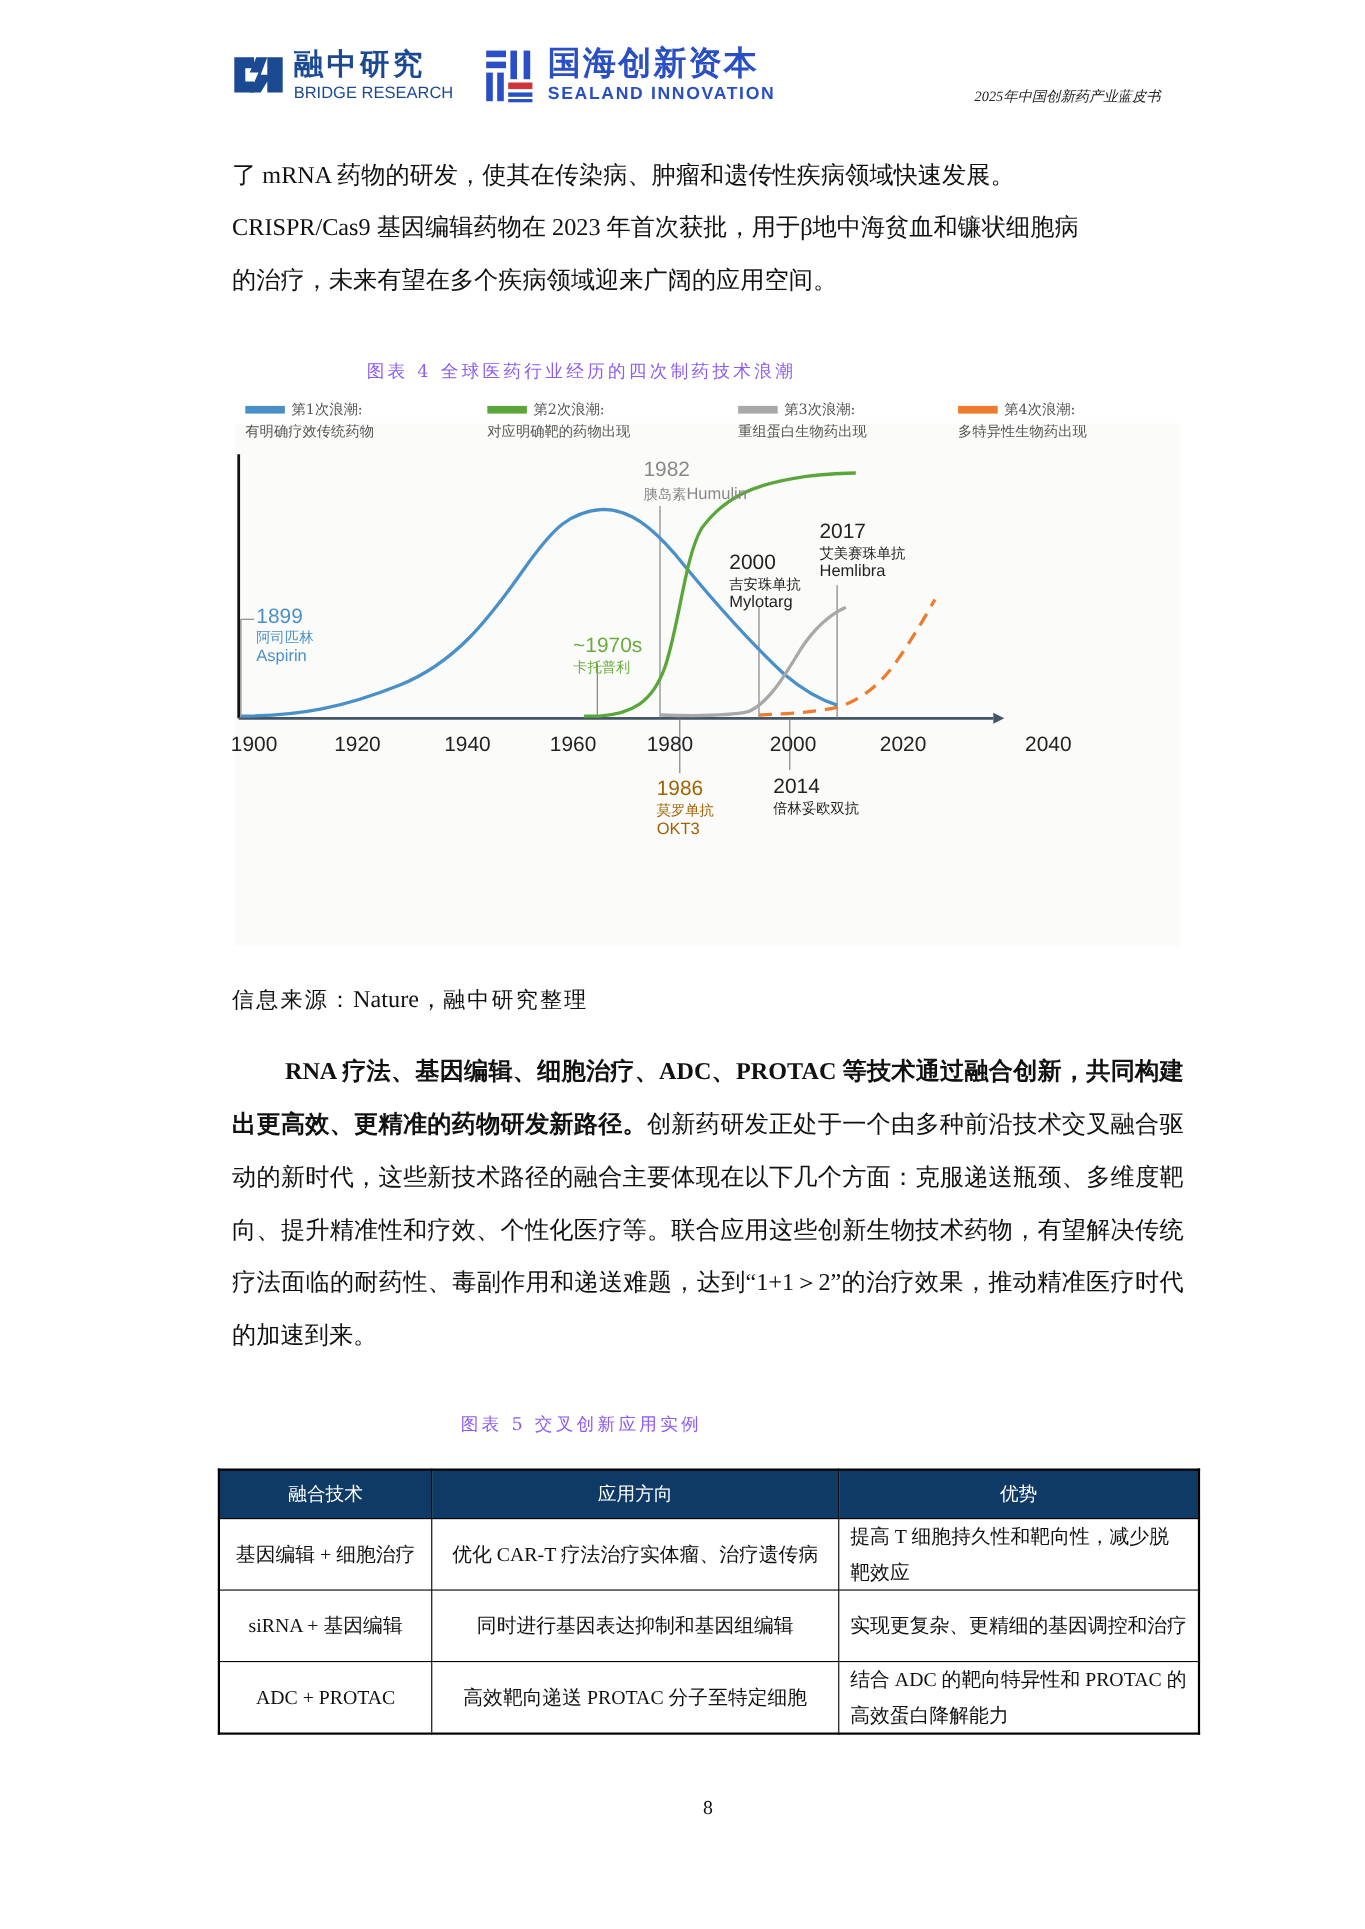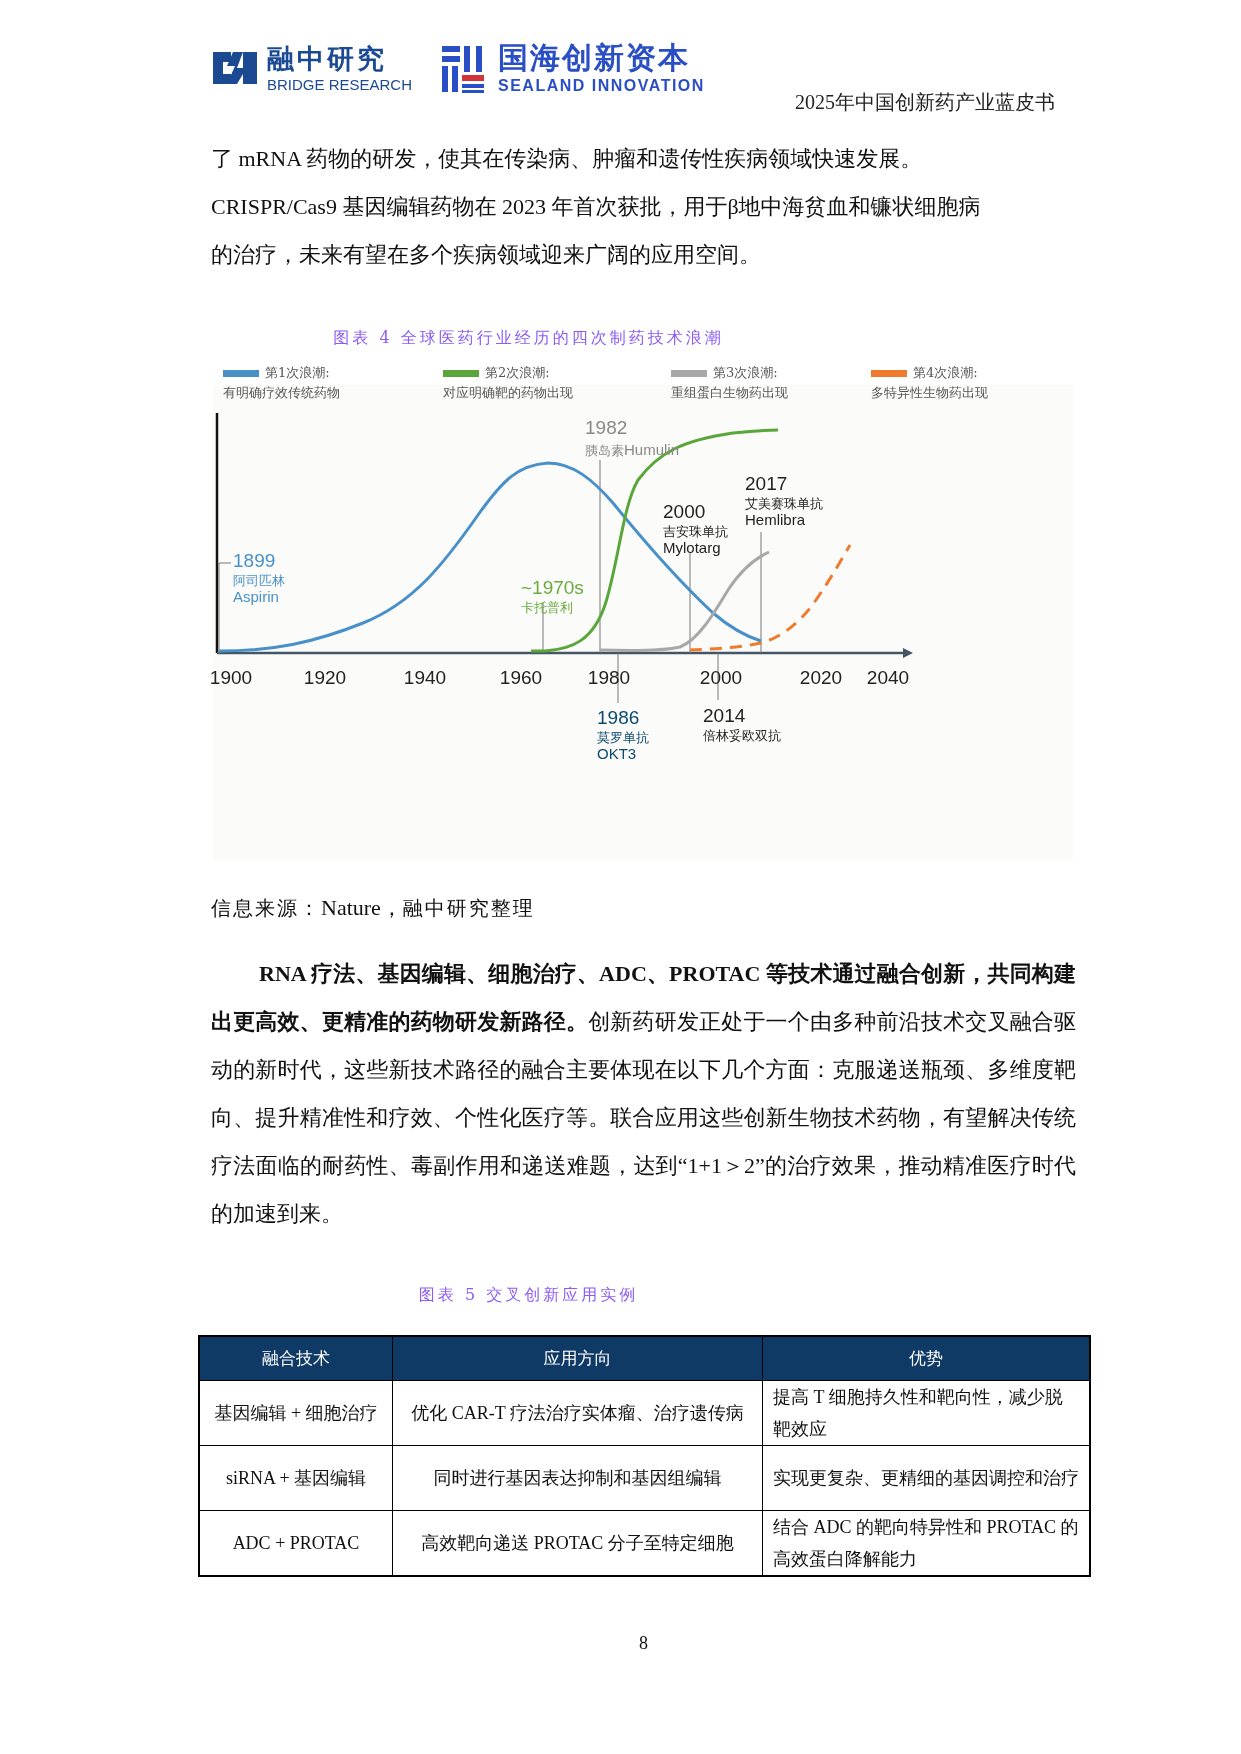--- a/index.html
+++ b/index.html
@@ -11,21 +11,21 @@
   .logo1 { left:188px; top:40px; height:56px; display:flex; align-items:center; }
   .logo1-mark { width:48px; height:48px; position:relative; margin-right:8px; }
   .logo1-text { display:flex; flex-direction:column; line-height:1; }
   .logo1-cn { font-family:"DejaVu Sans",sans-serif; font-weight:bold; font-size:27px; color:#1b4a93; letter-spacing:3px; }
   .logo1-en { font-family:"Liberation Sans",sans-serif; font-size:15px; color:#1b4a93; margin-top:5px; }
   .logo2 { left:417px; top:38px; height:60px; display:flex; align-items:center; }
   .logo2-mark { width:46px; height:52px; position:relative; margin-right:12px; }
   .logo2-text { display:flex; flex-direction:column; line-height:1; }
   .logo2-cn { font-family:"DejaVu Sans",sans-serif; font-weight:bold; font-size:30px; color:#2a4fc4; letter-spacing:2px; }
   .logo2-en { font-family:"Liberation Sans",sans-serif; font-weight:bold; font-size:16px; color:#2a4fc4; letter-spacing:1.5px; margin-top:5px; }
-  .header-title { right:186px; top:89px; font-size:20px; color:#222; }
+  .header-title { right:186px; top:79px; font-size:13px; color:#222;font-style:italic; }
 
   
   .para { left:188px; width:865px; font-size:22px; line-height:48px; text-align:justify; }
   .para p { margin:0; }
   .caption { left:0; width:1011px; text-align:center; font-family:"DejaVu Serif",serif; font-size:16px; letter-spacing:3px; color:#8b5cf6; }
   .source { left:188px; font-family:"DejaVu Serif",serif; font-size:20px; letter-spacing:2px; }
   .source .latin { font-family:"Liberation Serif",serif; font-size:22px; letter-spacing:0; }
   .indent { text-indent:48px; }
   b { font-weight:bold; }
 
@@ -137,36 +137,36 @@
     <span>多特异性生物药出现</span>
   </div>
 
   <div class="tick" style="left:18px; top:282px;">1900</div>
   <div class="tick" style="left:112px; top:282px;">1920</div>
   <div class="tick" style="left:212px; top:282px;">1940</div>
   <div class="tick" style="left:308px; top:282px;">1960</div>
   <div class="tick" style="left:396px; top:282px;">1980</div>
   <div class="tick" style="left:508px; top:282px;">2000</div>
   <div class="tick" style="left:608px; top:282px;">2020</div>
-  <div class="tick" style="left:675px; top:282px;text-align:center;">2040</div>
+  <div class="tick" style="left:740px; top:282px;text-align:center;">2040</div>
 
   <div class="ann" style="left:20px; top:165px; color:#4a90c8;">
     <div class="yr">1899</div>
     <div class="cn">阿司匹林</div>
     <div class="en">Aspirin</div>
   </div>
   <div class="ann" style="left:308px; top:192px; color:#6aab3e;">
     <div class="yr">~1970s</div>
     <div class="cn">卡托普利</div>
   </div>
   <div class="ann" style="left:372px; top:32px; color:#888;">
     <div class="yr">1982</div>
     <div><span class="cn">胰岛素</span><span class="en">Humulin</span></div>
   </div>
-  <div class="ann" style="left:384px; top:322px; color:#0c4a6e;">
+  <div class="ann" style="left:384px; top:322px; color:#a16207;">
     <div class="yr">1986</div>
     <div class="cn">莫罗单抗</div>
     <div class="en">OKT3</div>
   </div>
   <div class="ann" style="left:450px; top:116px; color:#222;">
     <div class="yr">2000</div>
     <div class="cn">吉安珠单抗</div>
     <div class="en">Mylotarg</div>
   </div>
   <div class="ann" style="left:490px; top:320px; color:#222;">

